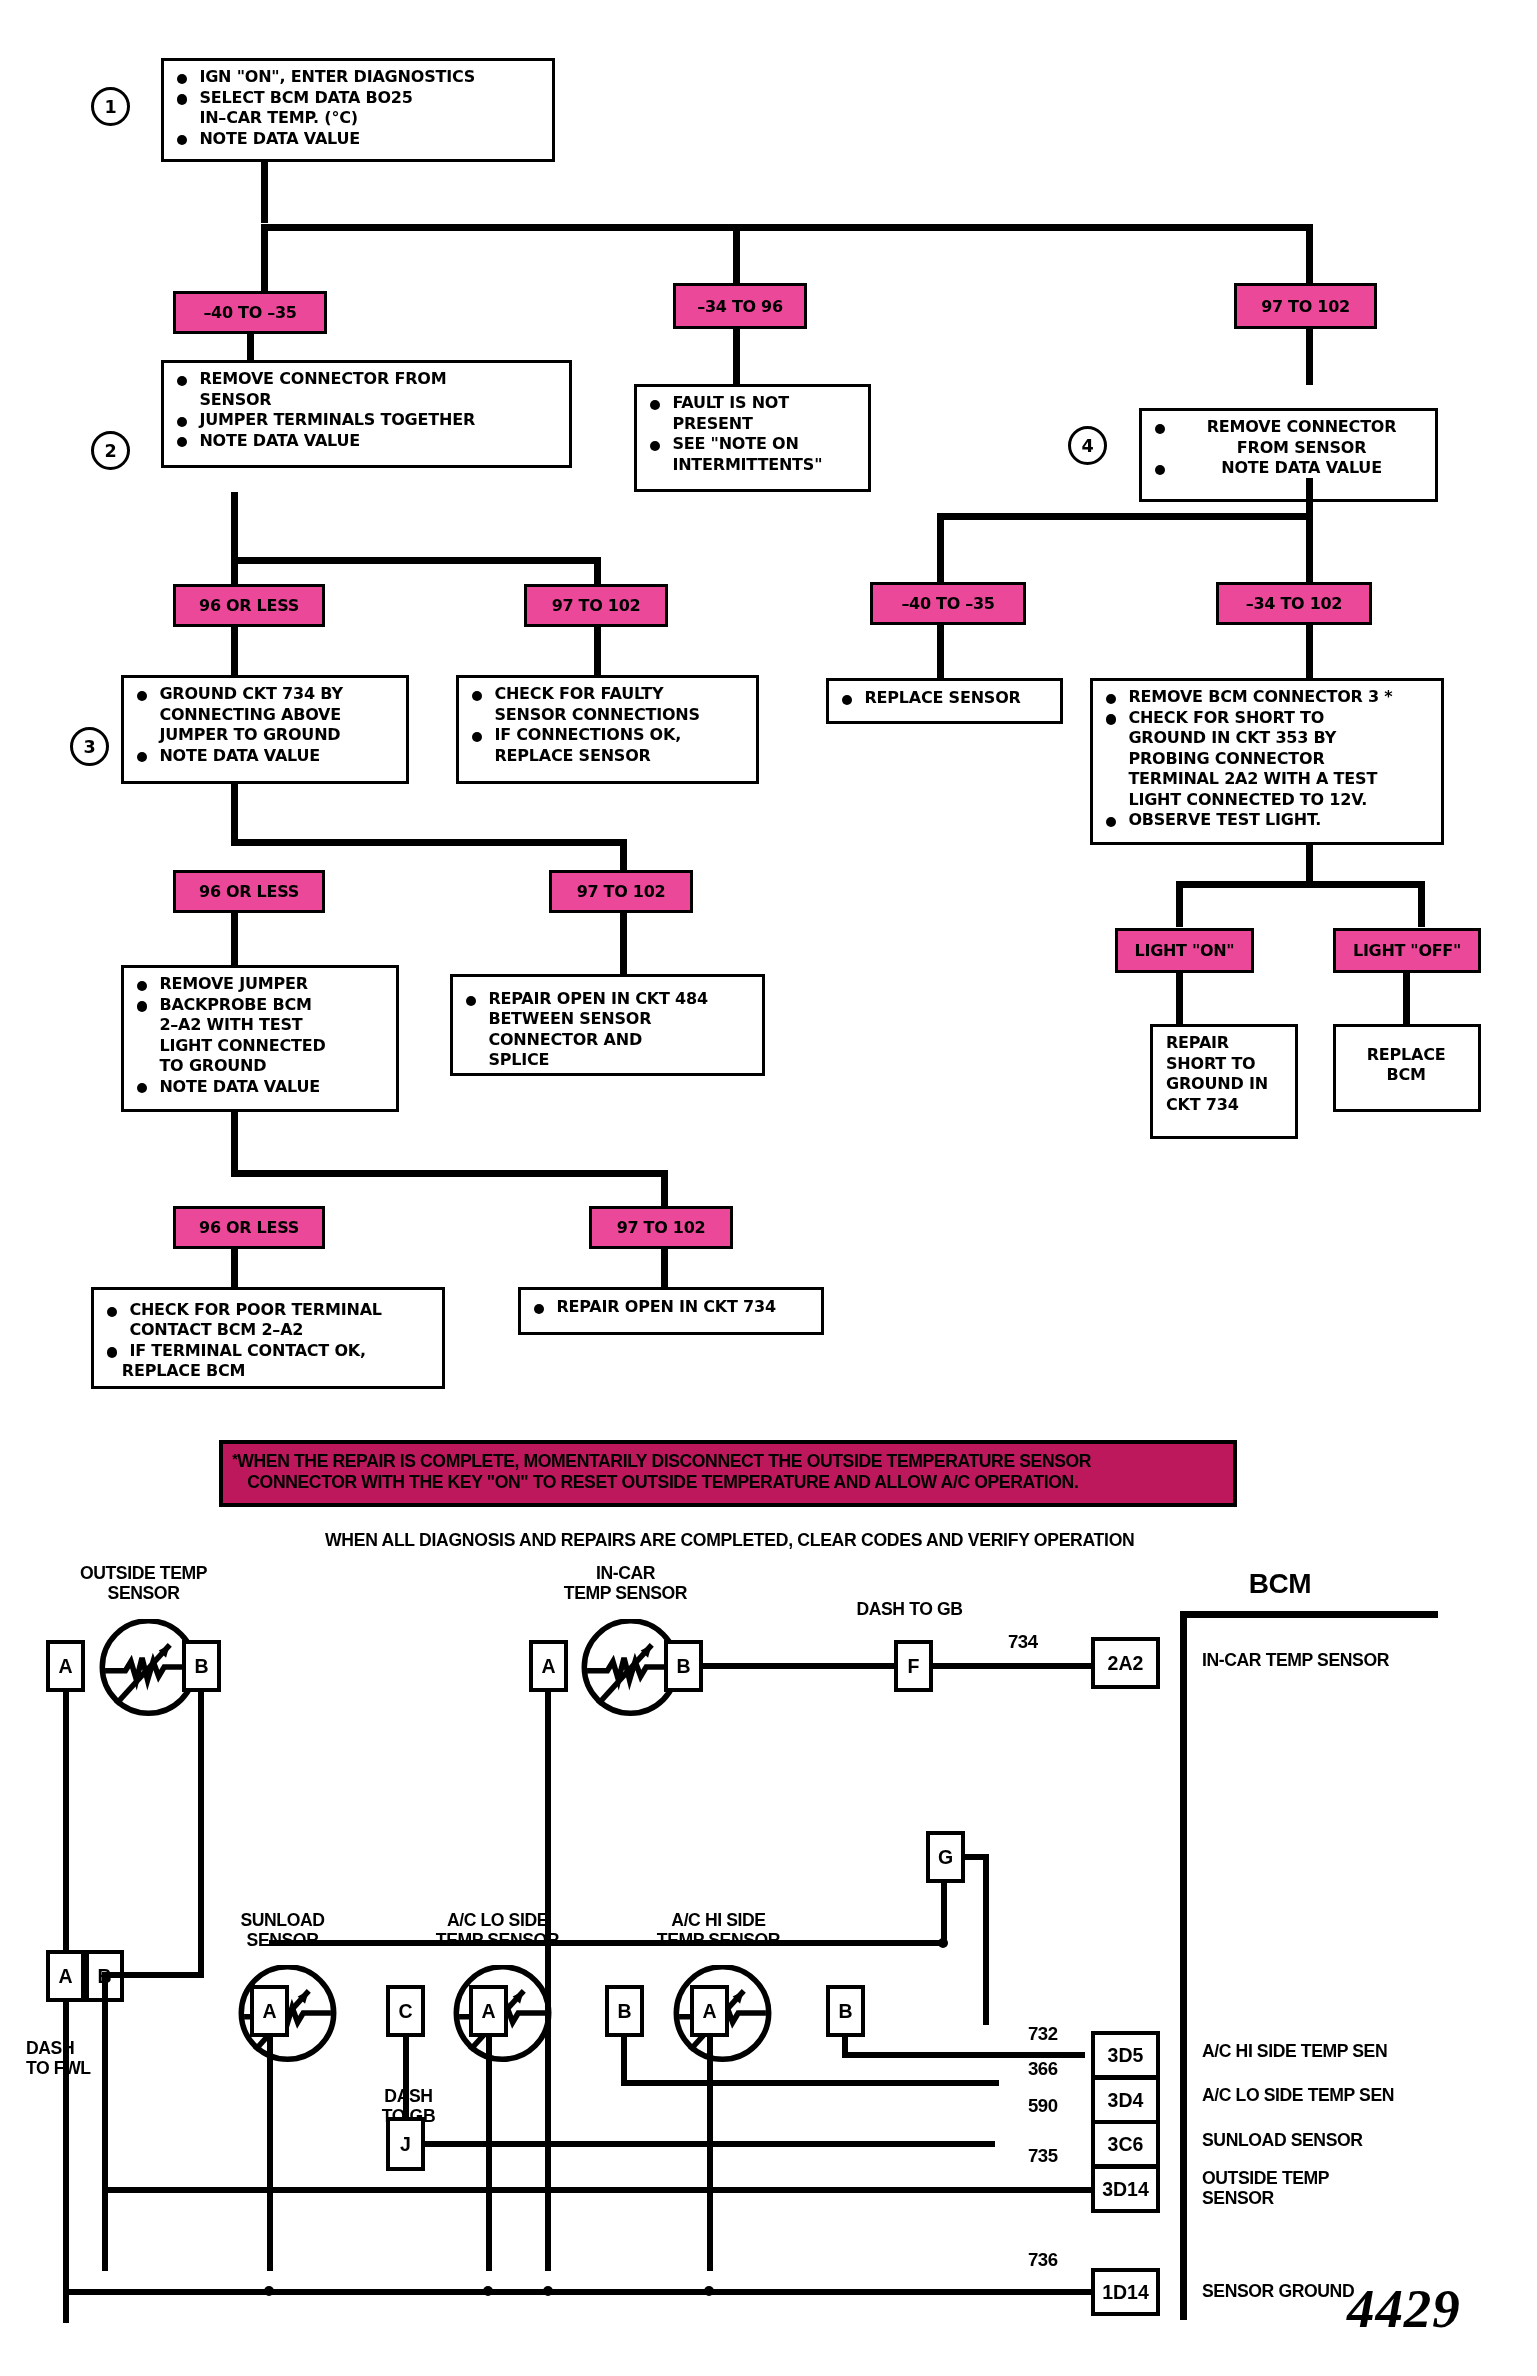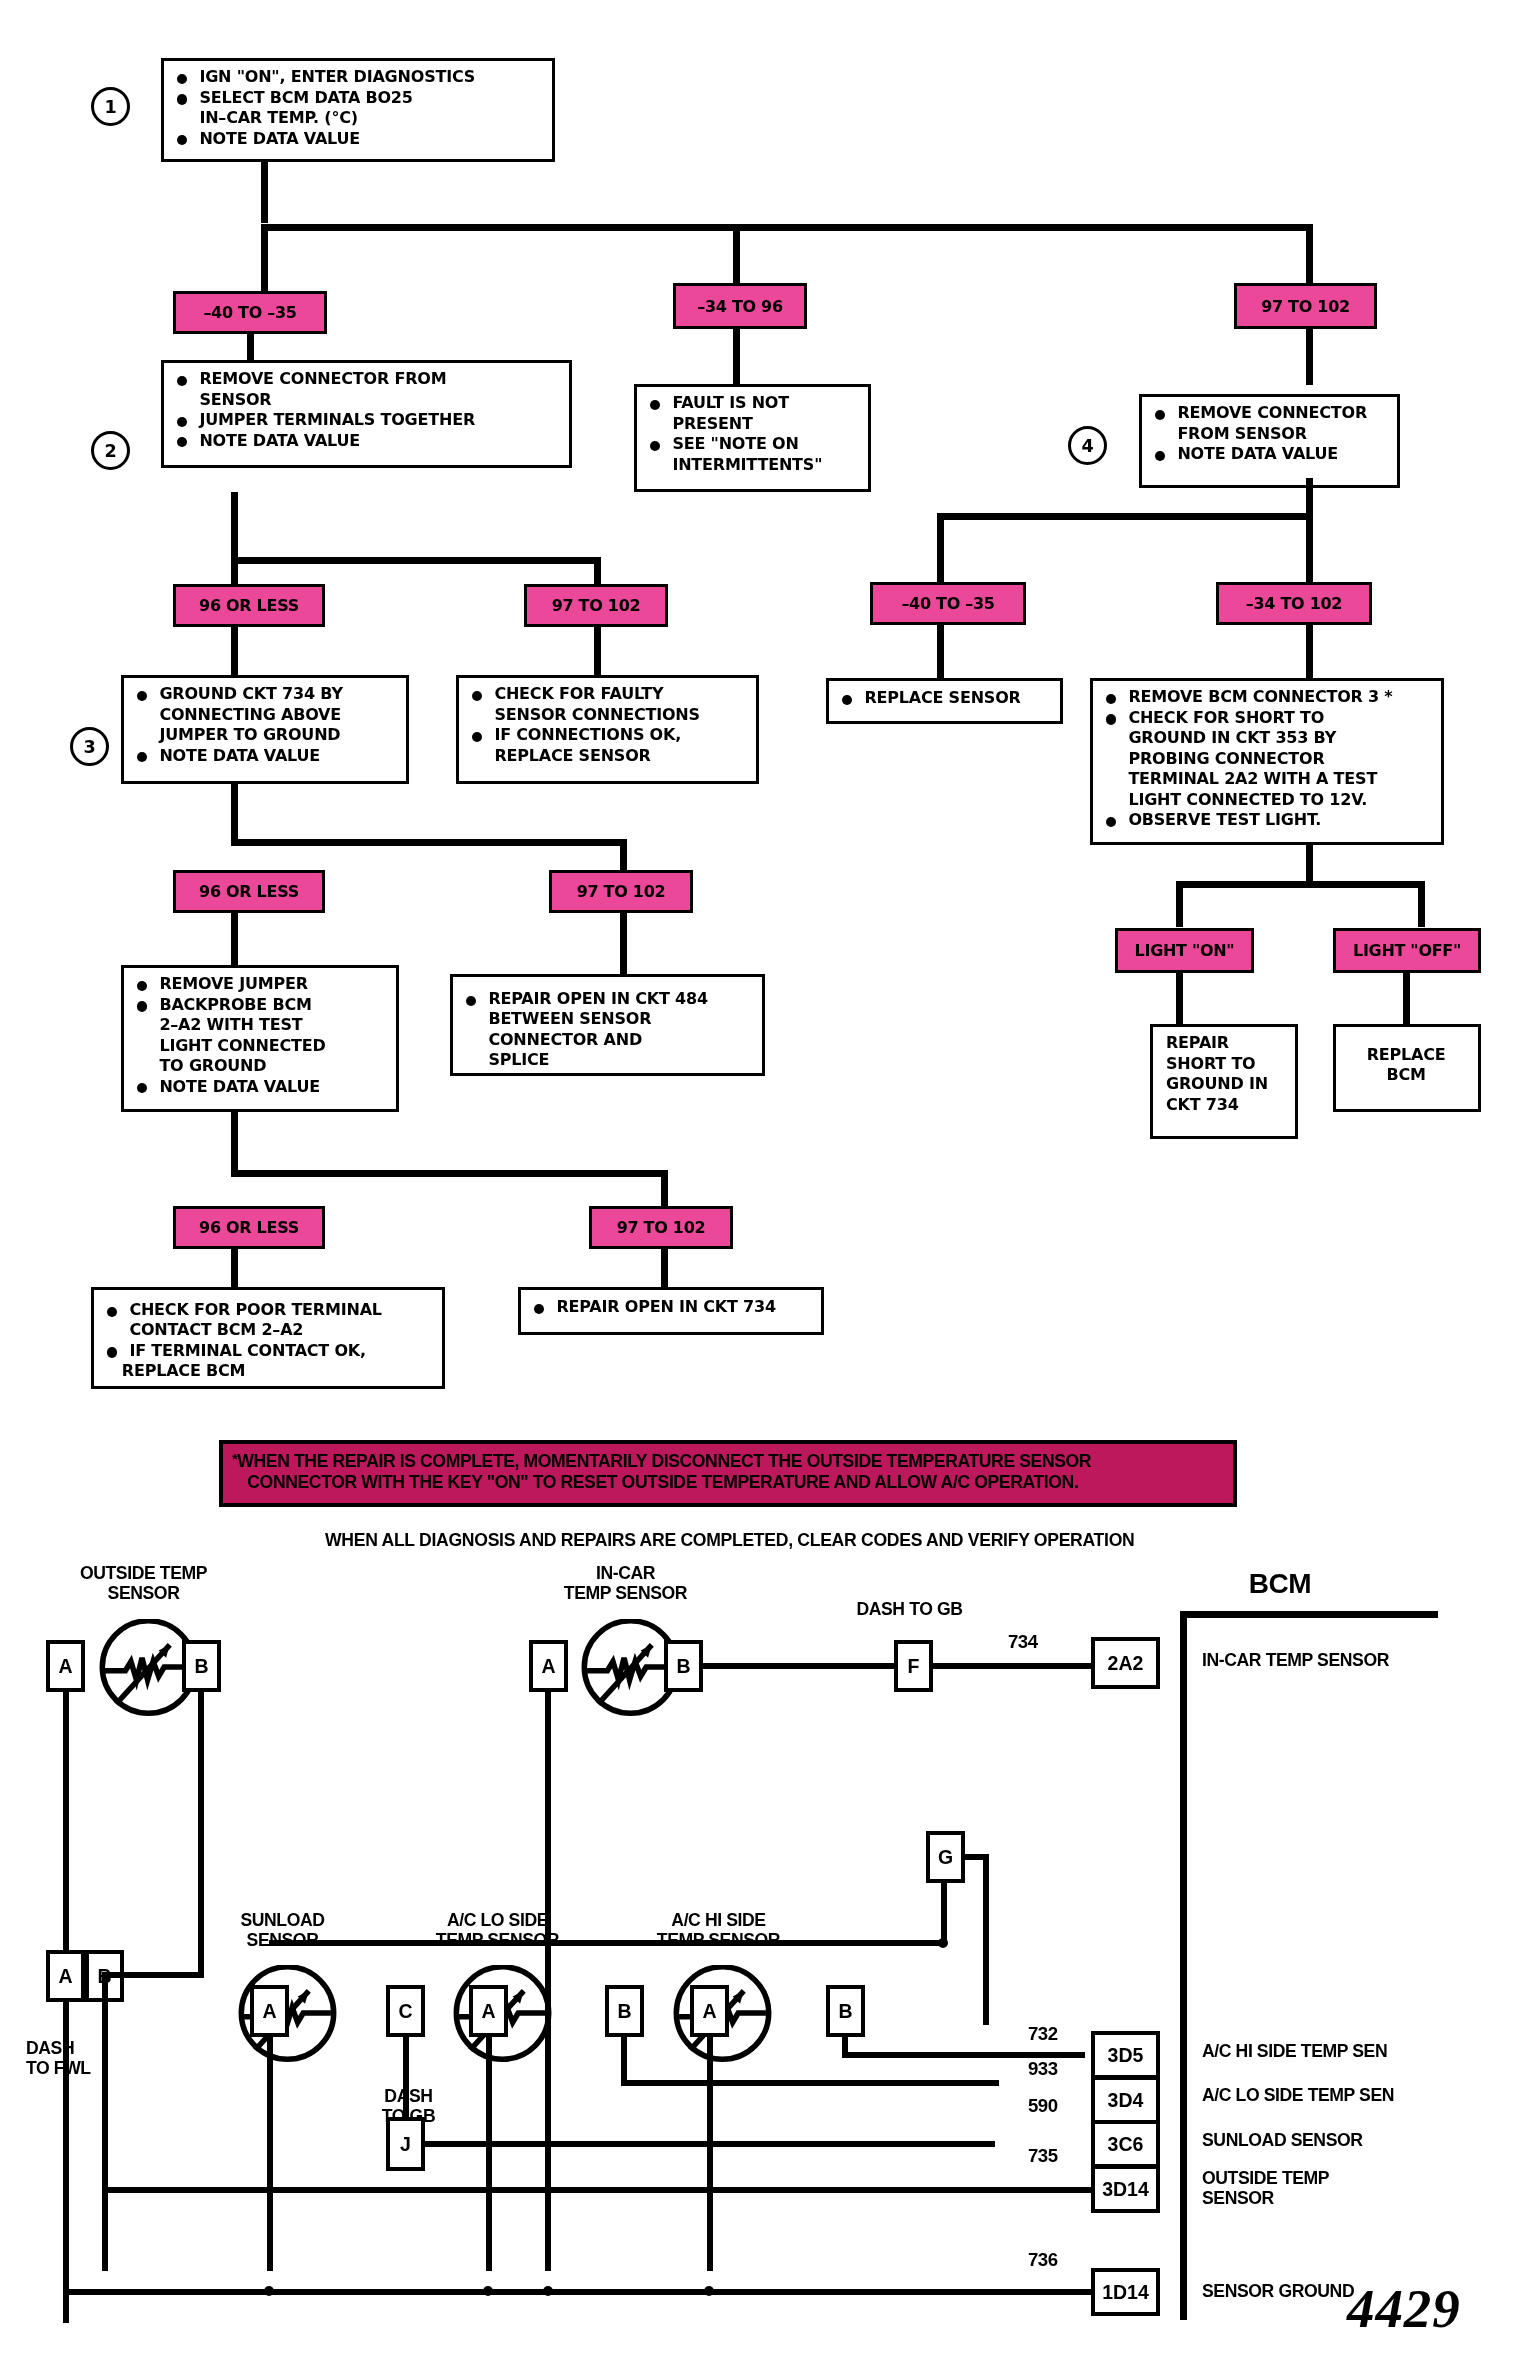--- a/index.html
+++ b/index.html
@@ -98,21 +98,21 @@
 
 <div class="fbox" style="left:634px;top:384px;width:237px;height:108px;">
   <ul>
     <li class="bul">FAULT IS NOT</li>
     <li class="cont">PRESENT</li>
     <li class="bul">SEE "NOTE ON</li>
     <li class="cont">INTERMITTENTS"</li>
   </ul>
 </div>
 
-<div class="fbox" style="left:1139px;top:394px;width:261px;height:94px;">
+<div class="fbox" style="left:1139px;top:408px;width:299px;height:94px;text-align:center;">
   <ul>
     <li class="bul">REMOVE CONNECTOR</li>
     <li class="cont">FROM SENSOR</li>
     <li class="bul">NOTE DATA VALUE</li>
   </ul>
 </div>
 
 <div class="ln" style="left:231px;top:492px;width:6.5px;height:65px;"></div>
 <div class="ln" style="left:231px;top:557px;width:369px;height:6.5px;"></div>
 <div class="ln" style="left:231px;top:557px;width:6.5px;height:30px;"></div>
@@ -361,21 +361,21 @@
 <div class="term" style="left:826px;top:1985px;width:39px;height:52px;">B</div>
 <div class="wire" style="left:707px;top:2037px;width:5.6px;height:234px;"></div>
 <div class="wire" style="left:842px;top:2037px;width:5.6px;height:20.4px;"></div>
 <div class="wire" style="left:842px;top:2052px;width:243px;height:5.6px;"></div>
 
 <div class="term" style="left:1091px;top:2031px;width:69px;height:48px;">3D5</div>
 <div class="cnum" style="left:1028px;top:2023px;">732</div>
 <div class="wtext left" style="left:1202px;top:2042px;width:306px;">A/C HI SIDE TEMP SEN</div>
 
 <div class="term" style="left:1091px;top:2076px;width:69px;height:48px;">3D4</div>
-<div class="cnum" style="left:1028px;top:2058px;">933</div>
+<div class="cnum" style="left:1028px;top:2058px;">366</div>
 <div class="wtext left" style="left:1202px;top:2086px;width:306px;">A/C LO SIDE TEMP SEN</div>
 
 <div class="term" style="left:1091px;top:2120px;width:69px;height:48px;">3C6</div>
 <div class="cnum" style="left:1028px;top:2095px;">590</div>
 <div class="wtext left" style="left:1202px;top:2131px;width:306px;">SUNLOAD SENSOR</div>
 
 <div class="term" style="left:1091px;top:2165px;width:69px;height:48px;">3D14</div>
 <div class="cnum" style="left:1028px;top:2145px;">735</div>
 <div class="wtext left" style="left:1202px;top:2169px;width:306px;">OUTSIDE TEMP
 SENSOR</div>

